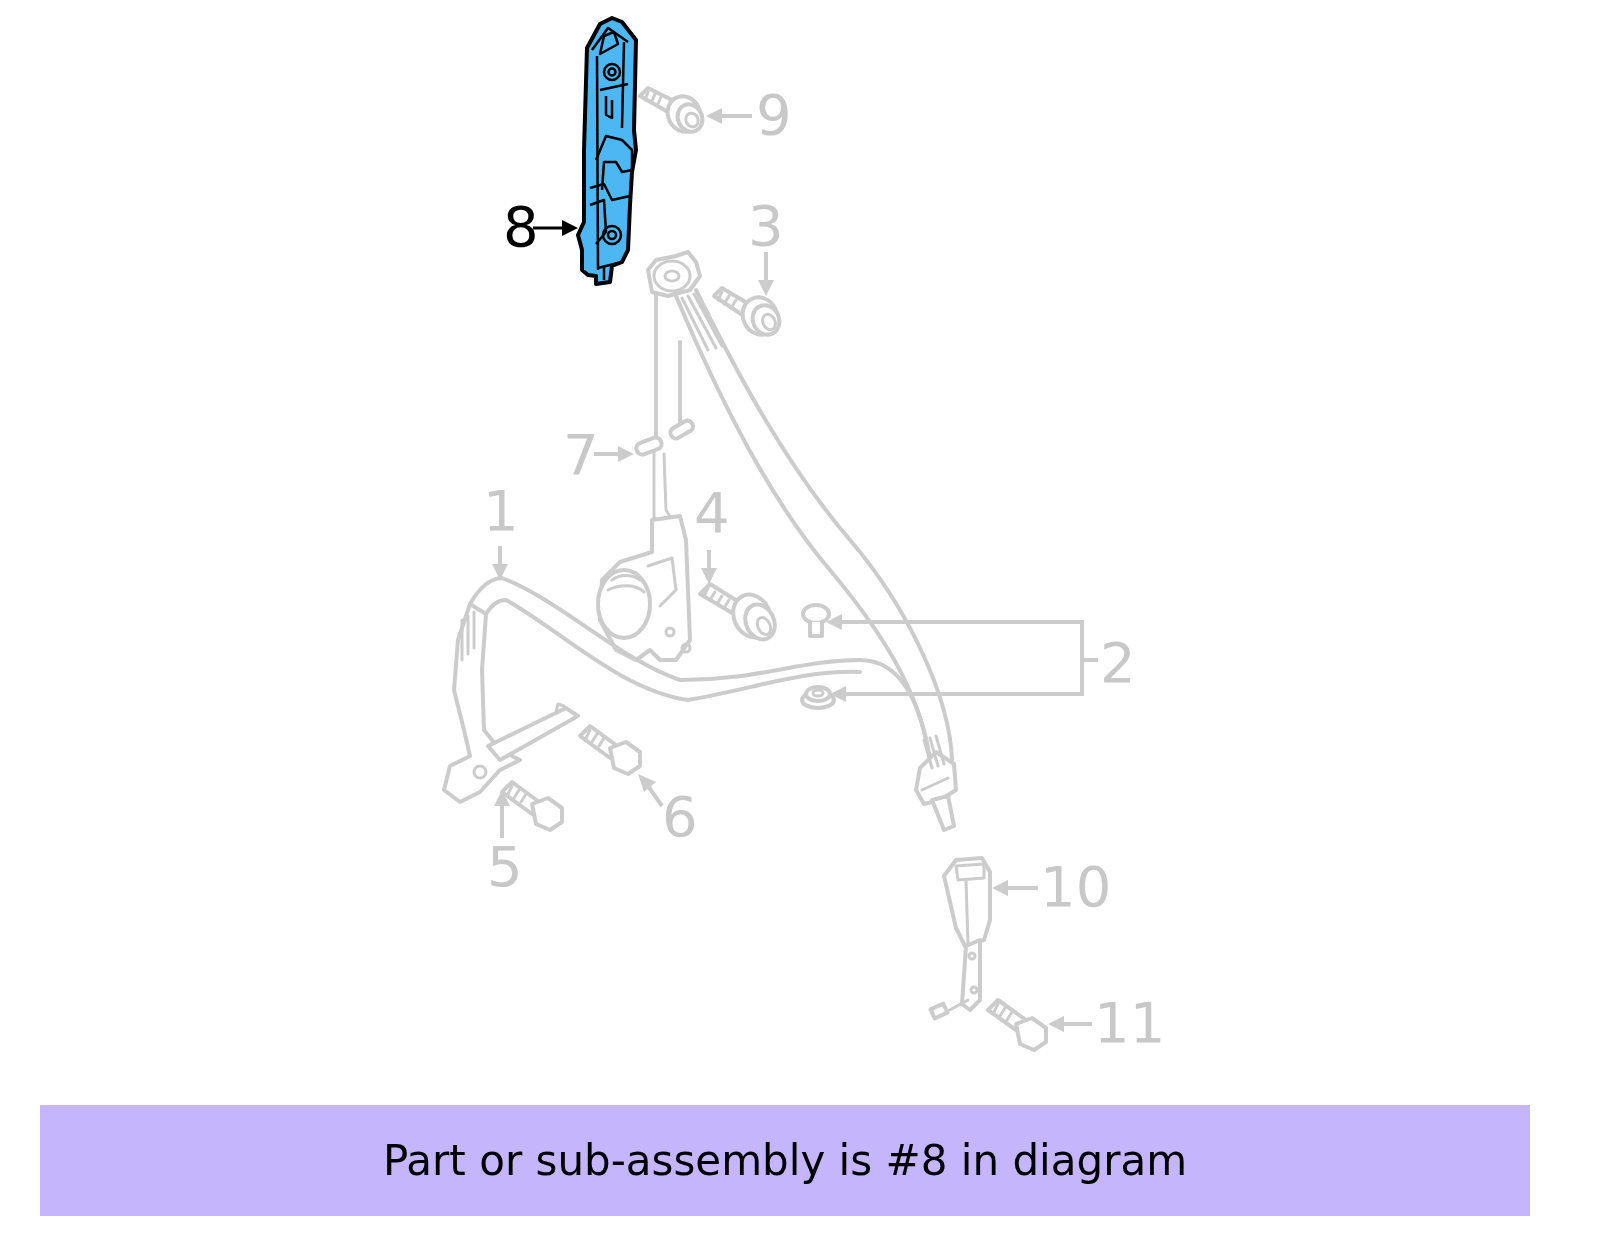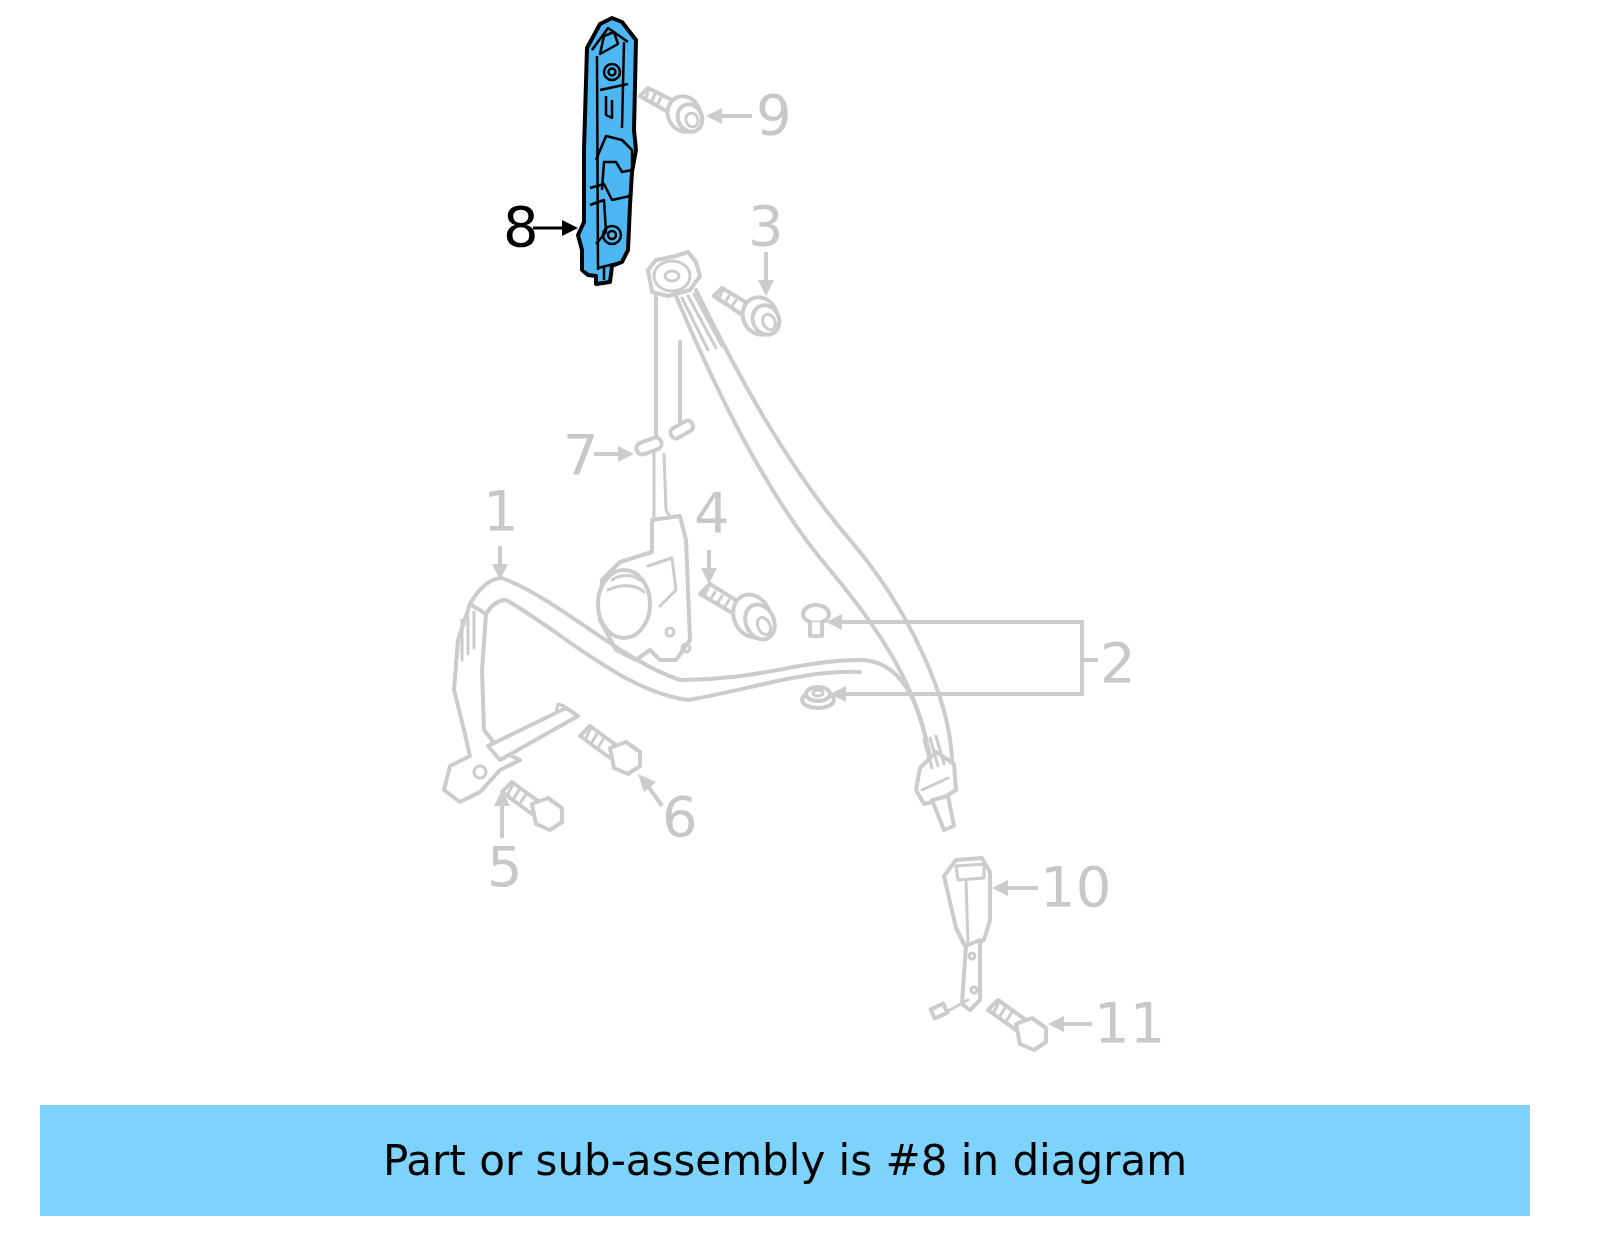--- a/index.html
+++ b/index.html
@@ -7,21 +7,21 @@
   #diagram { position:absolute; left:0; top:0; width:1600px; height:1100px; }
   .callout { font-family:"DejaVu Sans", sans-serif; font-size:56px; fill:#c8c8c8; }
   .callout.active { fill:#000000; }
   .line { fill:none; stroke:#cccccc; stroke-width:4; stroke-linejoin:round; stroke-linecap:round; }
   .thin { fill:none; stroke:#cccccc; stroke-width:3; stroke-linejoin:round; stroke-linecap:round; }
   .fillw { fill:#ffffff; stroke:#cccccc; stroke-width:4; stroke-linejoin:round; }
   .arrow { fill:#cccccc; stroke:none; }
   .leader { stroke:#cccccc; stroke-width:4; fill:none; }
   .part8 { fill:#4cb7f2; stroke:#000; stroke-width:4; stroke-linejoin:round; }
   .part8d { fill:none; stroke:#000; stroke-width:2.5; stroke-linejoin:round; }
-  #banner { position:absolute; left:40px; top:1105px; width:1490px; height:111px; background:#7dd3fc; display:flex; flex-direction:row; align-items:center; justify-content:center; }
+  #banner { position:absolute; left:40px; top:1105px; width:1490px; height:111px; background:#c4b5fd; display:flex; flex-direction:row; align-items:center; justify-content:center; }
   #banner div { font-family:"DejaVu Sans", sans-serif; font-size:42px; color:#000; line-height:50px; letter-spacing:0px; }
 </style>
 </head>
 <body>
 
 <svg id="diagram" viewBox="0 0 1600 1100" xmlns="http://www.w3.org/2000/svg">
 
   <g>
     <path class="part8" d="M587,48 L600,24 L612,18 L622,22 L636,40 L634,130 L636,150 L632,172 L630,205 L628,250 L622,262 L612,266 L610,282 L596,284 L596,276 L588,275 L582,270 L582,250 L578,235 L584,222 L584,150 Z"></path>
     <path class="part8d" d="M592,50 L608,28 L628,42"></path>

